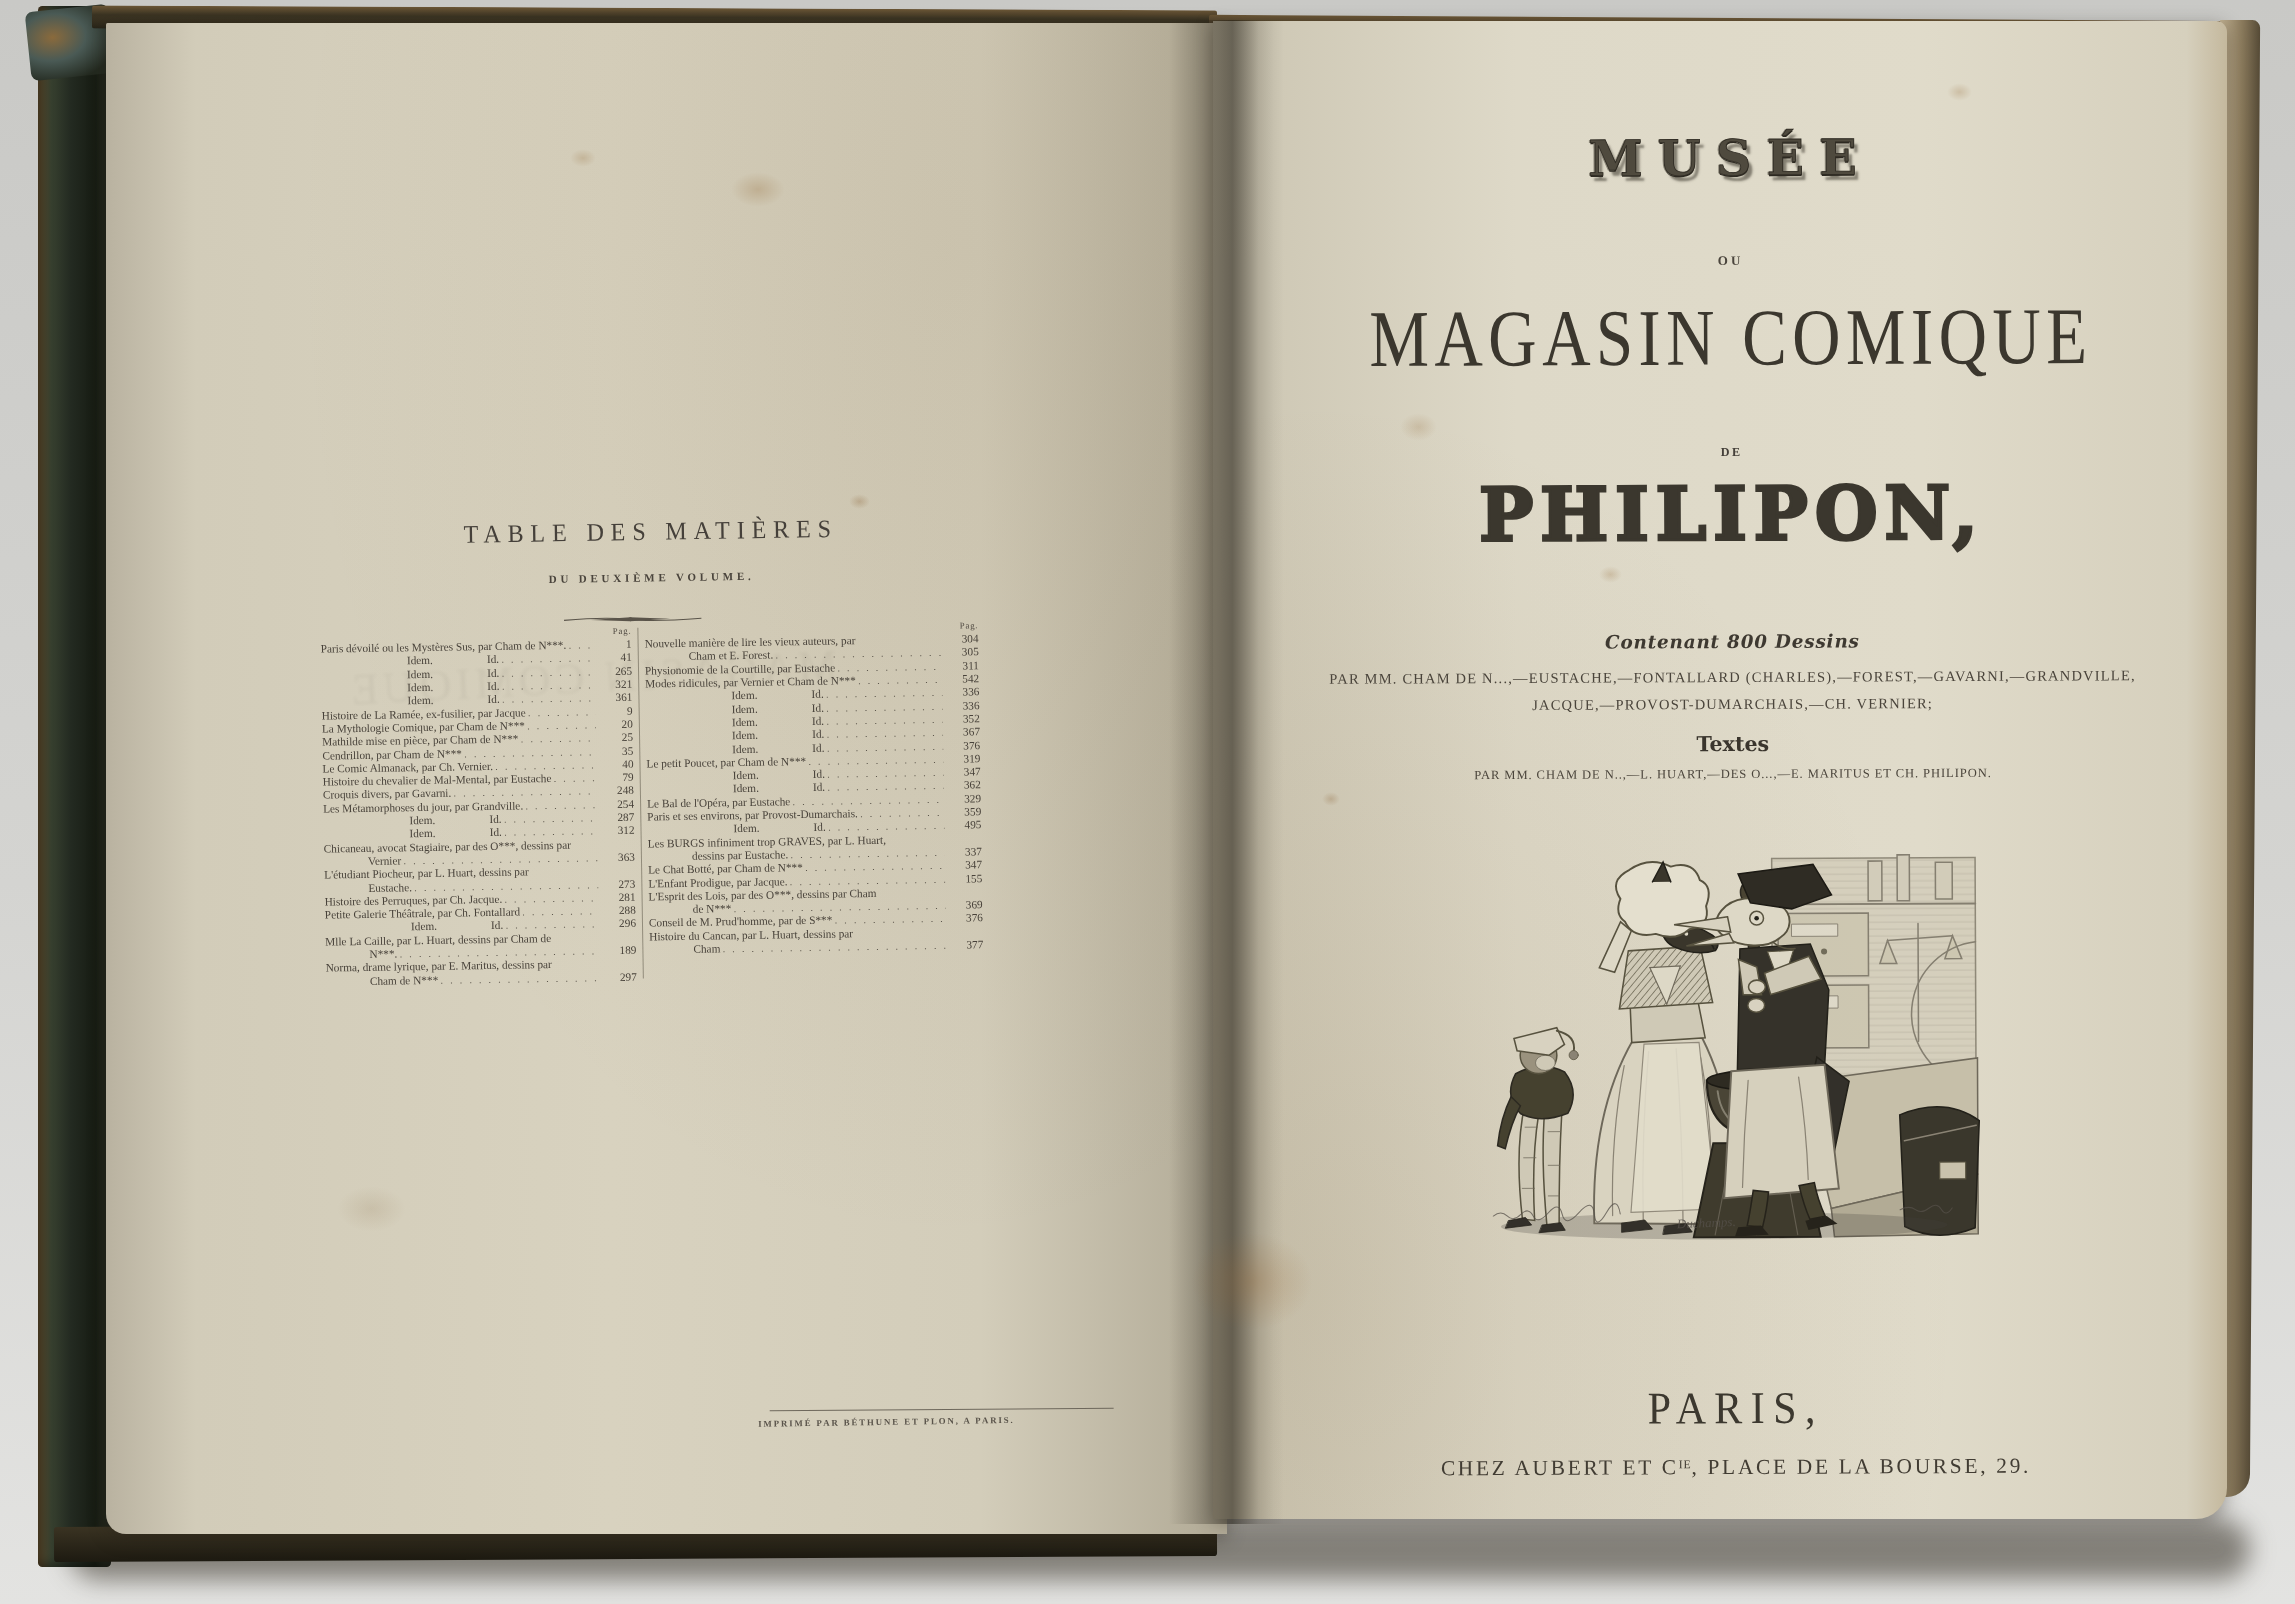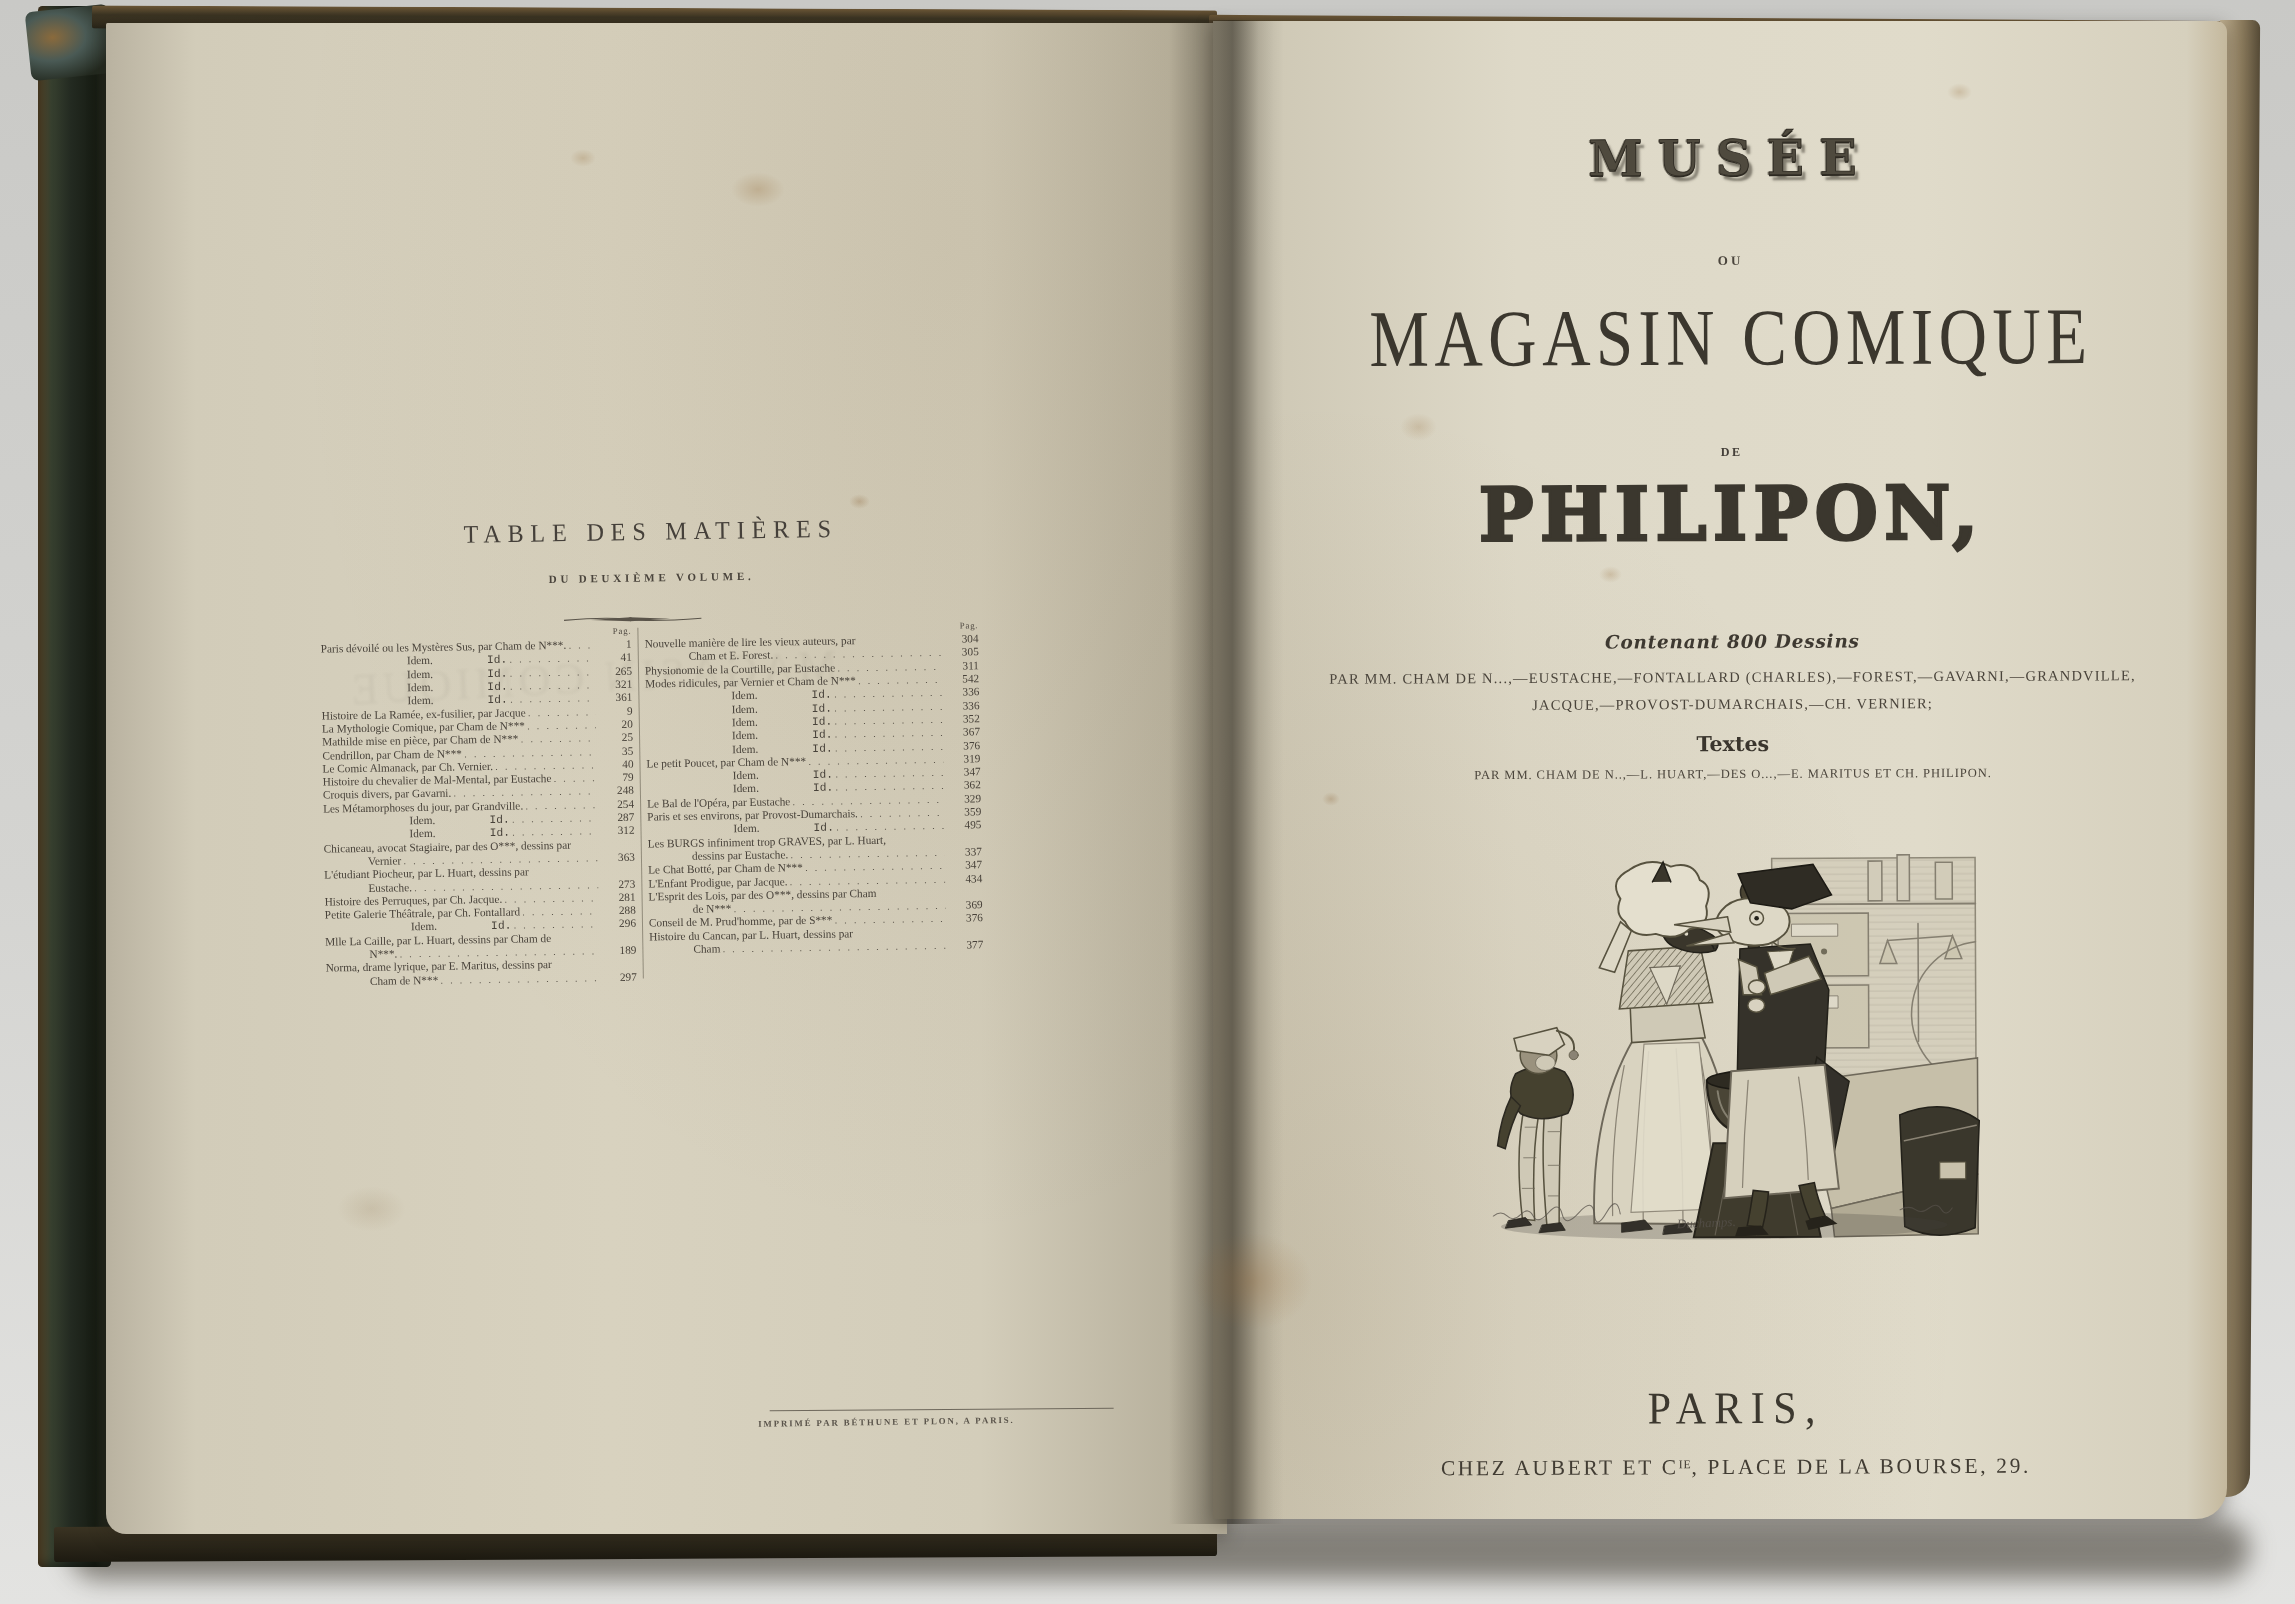--- a/index.html
+++ b/index.html
@@ -48,21 +48,21 @@
   .toc-col{display:block;}
   .toc-col.c1{width:311px;}
   .toc-col.c2{width:334px;}
   .toc-divider{width:0.8px;background:rgba(90,84,70,.55);margin:1.5px 6.1px 4.6px 6.1px;}
   .pag-row{text-align:right;font-size:8.8px;height:12.2px;letter-spacing:0.8px;color:#4f4941;}
   .trow{display:flex;align-items:baseline;height:13.3px;font-size:11.3px;line-height:13px;white-space:nowrap;color:#48423a;}
   .tt{white-space:pre;}
   .idem .tt{padding-left:86px;}
   .cont .tt{padding-left:44px;}
   .tgap{flex:0 0 54px;}
-  .tid{white-space:pre;font-family:Liberation Mono, monospace;}
+  .tid{white-space:pre;}
   .tdots{flex:1 1 auto;overflow:hidden;white-space:nowrap;opacity:.85;margin:0 2.3px;}
   .tdots::after{content:". . . . . . . . . . . . . . . . . . . . . . . . . . . . . . . . . . .";letter-spacing:2.3px;font-size:10px;}
   .tfill{flex:1 1 auto;}
   .tp{flex:0 0 35px;text-align:right;}
   .lp-rule{position:absolute;left:526px;top:923px;width:344px;height:0.8px;background:#6e685c;transform:rotate(.5deg);}
   .lp-imprint{position:absolute;left:413px;top:930px;width:459px;text-align:center;
     font-size:8.8px;letter-spacing:1.9px;font-weight:bold;color:#59534a;}
   .ghost{position:absolute;left:92px;top:161px;width:536px;text-align:center;font-size:44px;
     letter-spacing:4.6px;color:#3b372e;opacity:.05;filter:blur(1.5px);transform:scaleX(-1) rotate(2deg);}
   
@@ -374,21 +374,21 @@
             <span class="tp">337</span>
           </div>
           <div class="trow main">
             <span class="tt">Le Chat Botté, par Cham de N***</span>
             <span class="tdots"></span>
             <span class="tp">347</span>
           </div>
           <div class="trow main">
             <span class="tt">L'Enfant Prodigue, par Jacque.</span>
             <span class="tdots"></span>
-            <span class="tp">434</span>
+            <span class="tp">155</span>
           </div>
           <div class="trow wrap">
             <span class="tt">L'Esprit des Lois, par des O***, dessins par Cham</span>
             <span class="tfill"></span>
           </div>
           <div class="trow cont">
             <span class="tt">de N***</span>
             <span class="tdots"></span>
             <span class="tp">369</span>
           </div>

